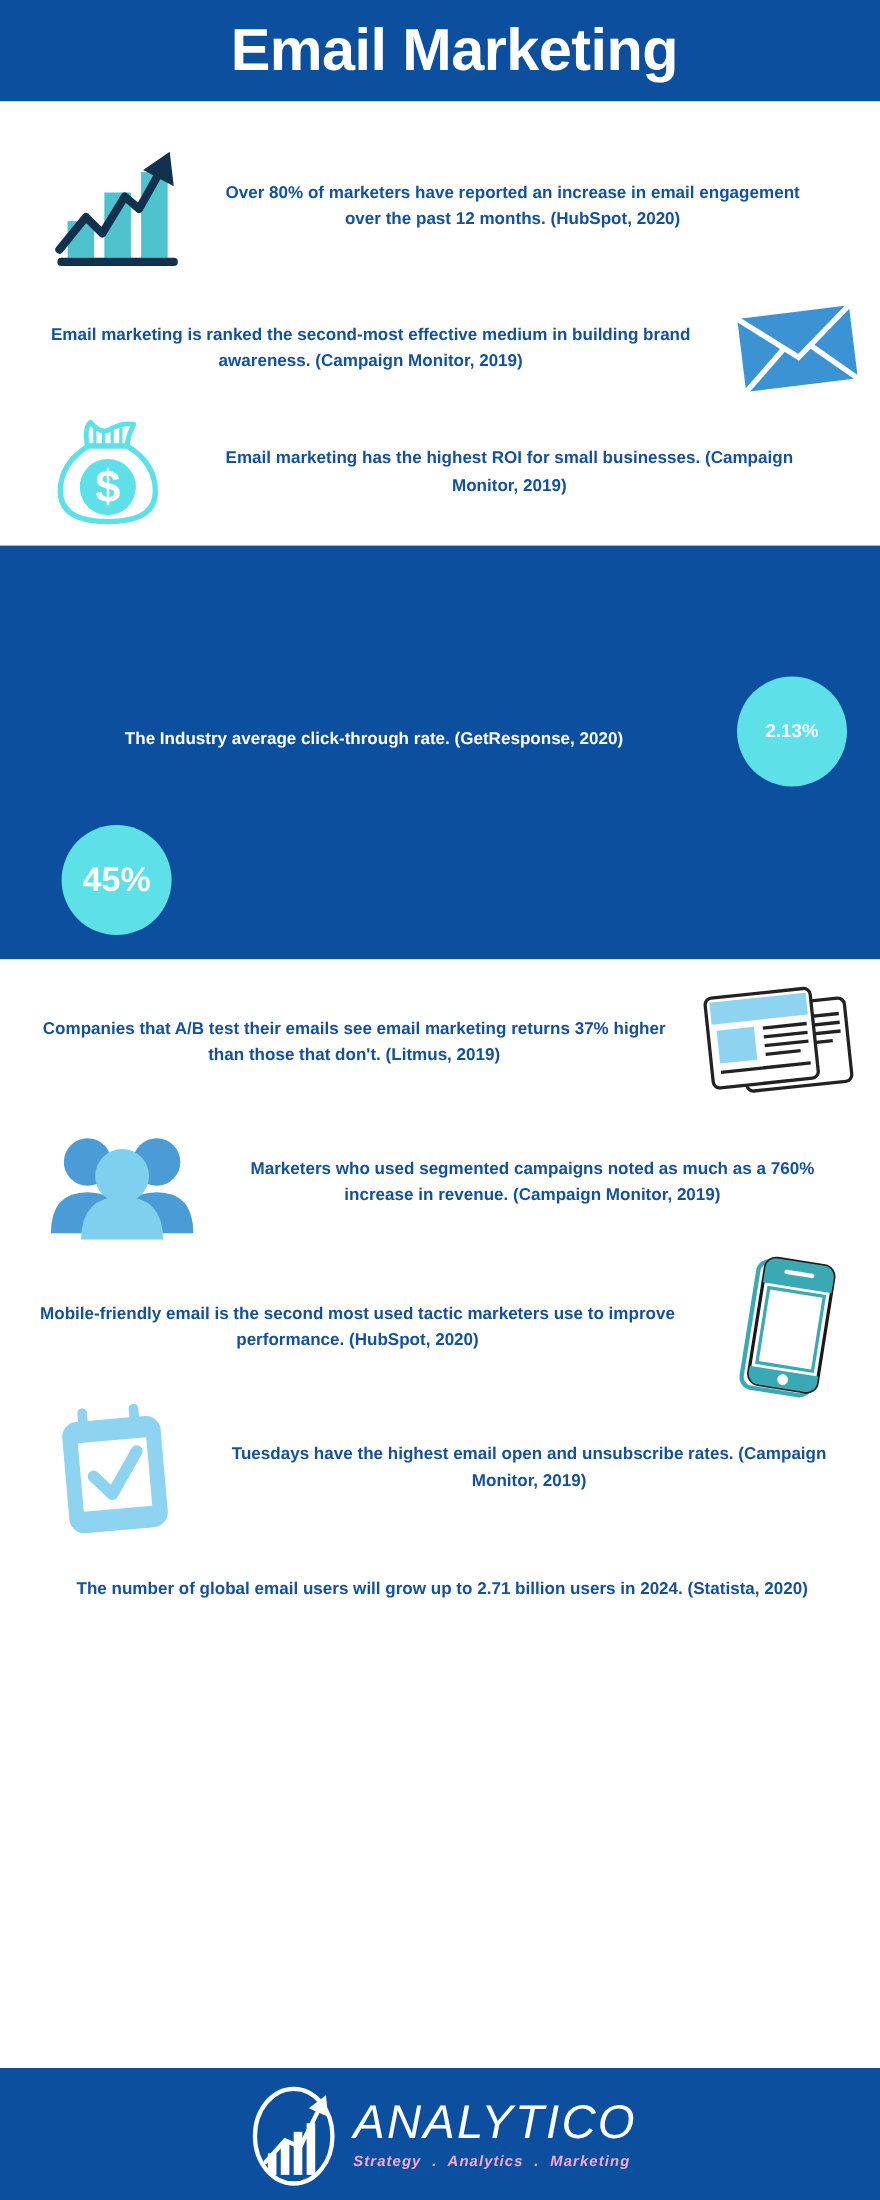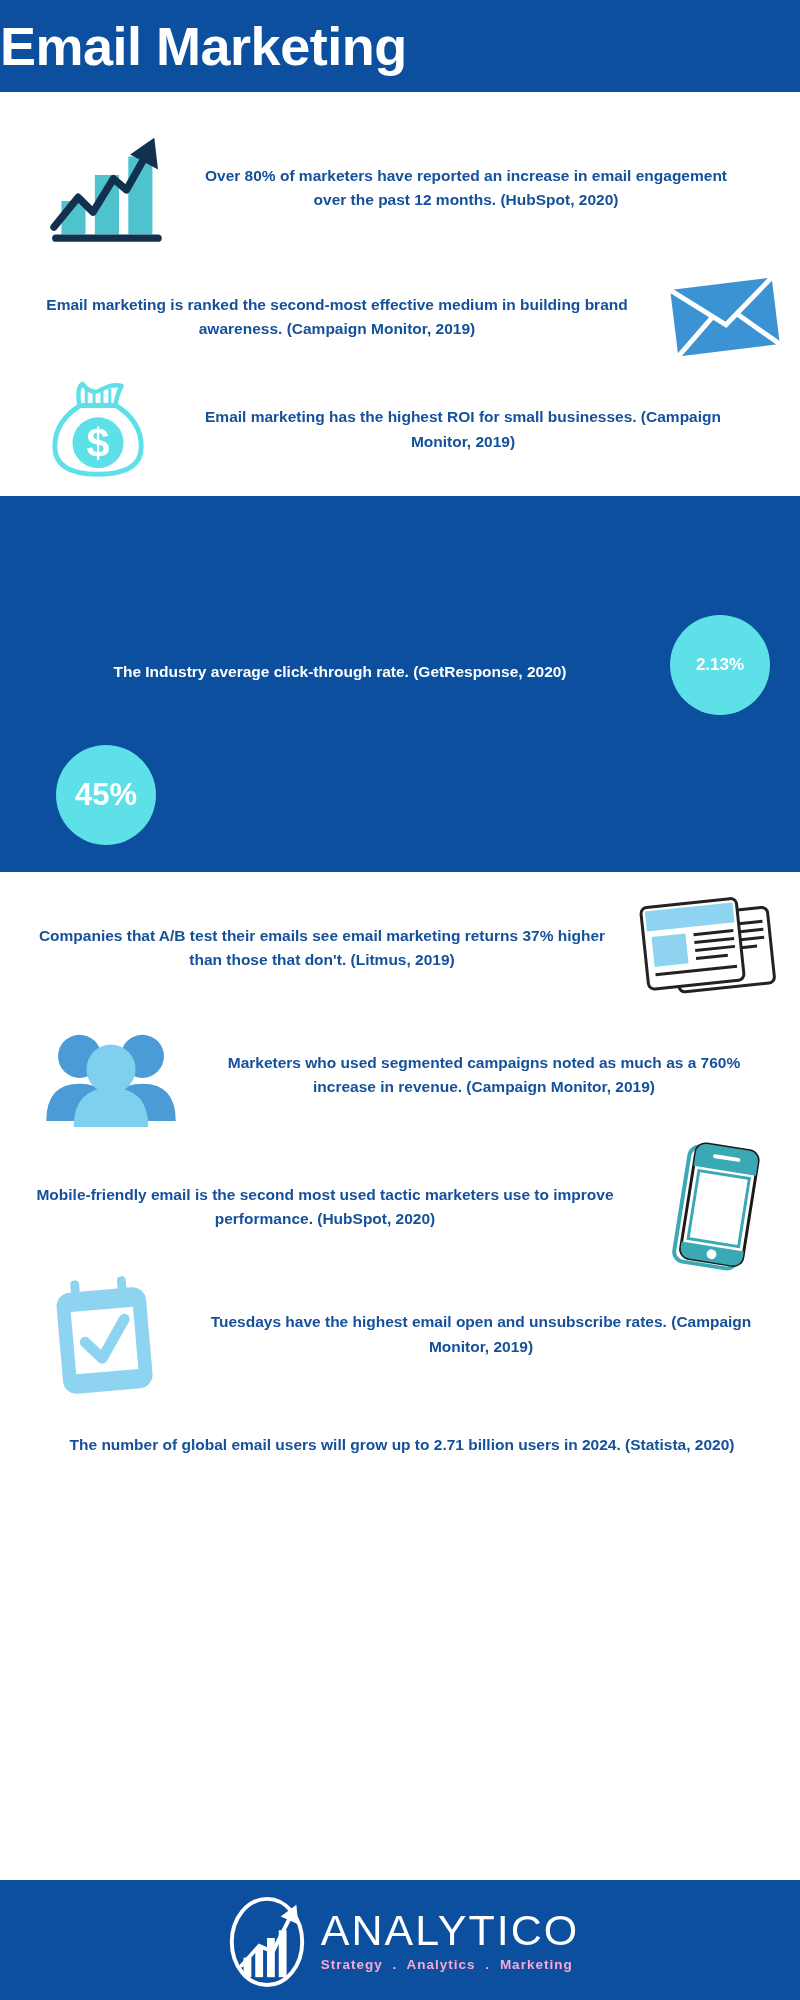--- a/index.html
+++ b/index.html
@@ -18,36 +18,38 @@
   }
 
   
   .header {
     position: absolute;
     left: 0; top: 0;
     width: 800px; height: 92px;
     background: #0b4f9e;
     display: flex;
     align-items: center;
-    justify-content: flex-start;
+    justify-content: center;
+    padding-left: 26px;
   }
   .header-title {
     color: #ffffff;
     font-size: 54px;
     font-weight: bold;
     letter-spacing: -0.5px;
     line-height: 1;
   }
 
   
   .band-blue {
     position: absolute;
     left: 0;
     width: 800px;
     background: #0b4f9e;
+    font-style: italic;
   }
   #band-two  { top: 496px;  height: 376px; }
   #footer-band { top: 1880px; height: 120px; }
 
   
   .stat {
     position: absolute;
     display: flex;
     align-items: center;
   }
@@ -161,21 +163,21 @@
   </div>
 
 
   <div class="stat on-blue" style="left:30px; top:610px; width:740px; height:110px;">
     <div class="txt" style="flex:1; padding-right:20px;margin-top:15px;">The Industry average click-through rate. (GetResponse, 2020)</div>
     <div class="pct-circle" id="circle-213">
       <span>2.13%</span>
     </div>
   </div>
 
-  <div class="stat on-blue" style="left:56px; top:740px; width:720px; height:110px;">
+  <div class="stat on-blue" style="left:56px; top:740px; width:720px; height:110px;align-items:flex-end;">
     <div class="pct-circle" id="circle-45">
       <span>45%</span>
     </div>
   </div>
 
   <div class="stat on-white" style="left:14px; top:888px; width:776px; height:120px;">
     <div class="txt" style="flex:1; padding-left:14px; padding-right:14px;">Companies that A/B test their emails see email marketing returns 37% higher than those that don't. (Litmus, 2019)</div>
     <div class="icon-box" style="width:160px;height:120px;">
       <svg viewBox="0 0 150 110" width="150" height="110" aria-hidden="true">
         <g transform="rotate(-6 75 55)">

